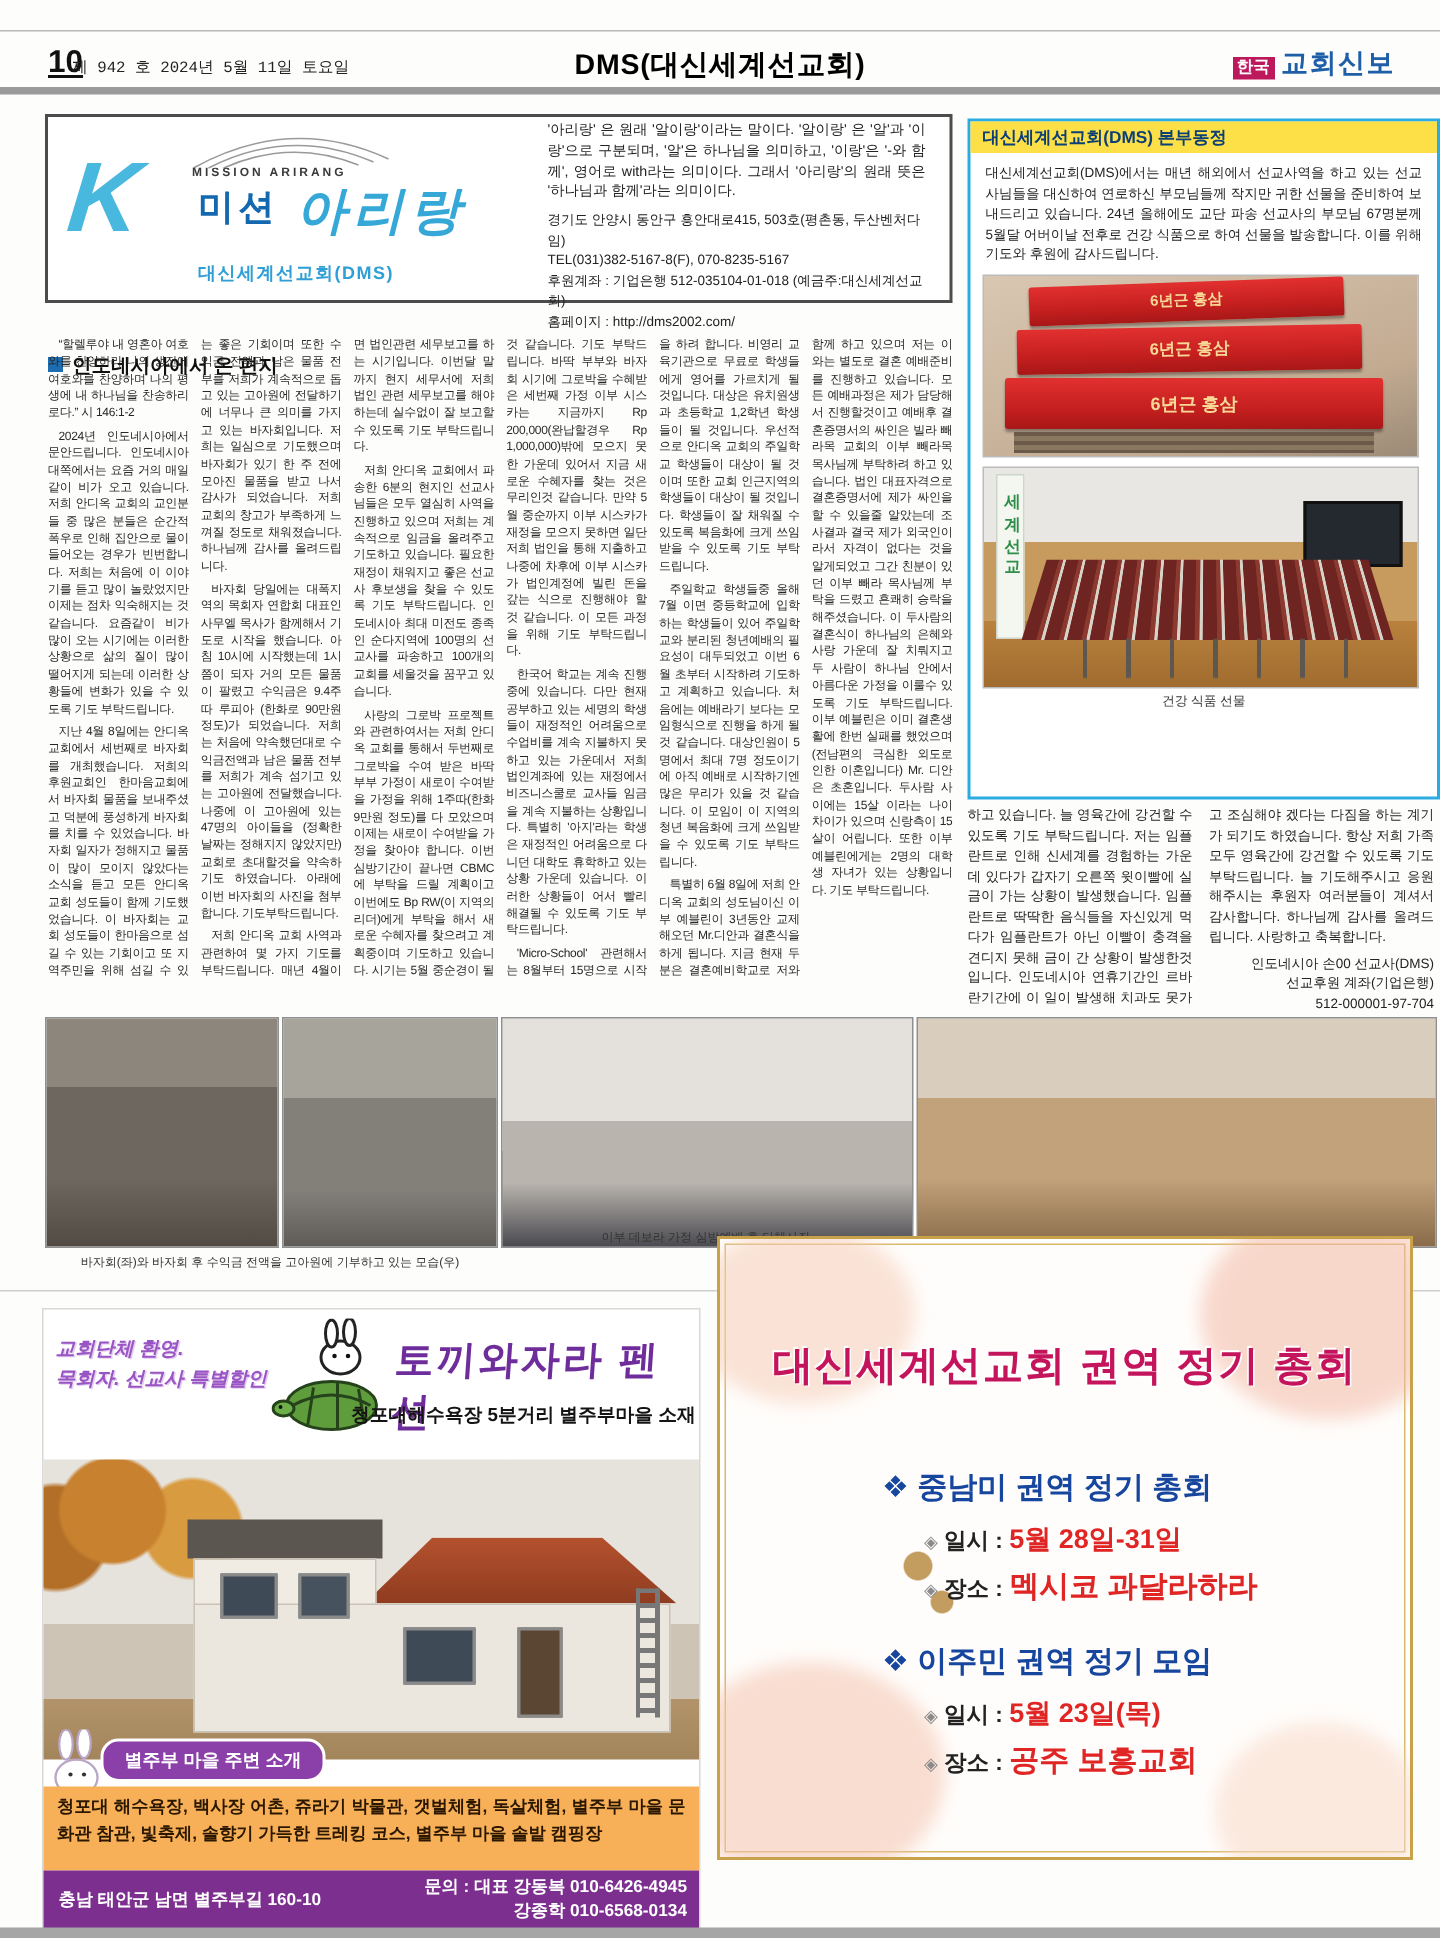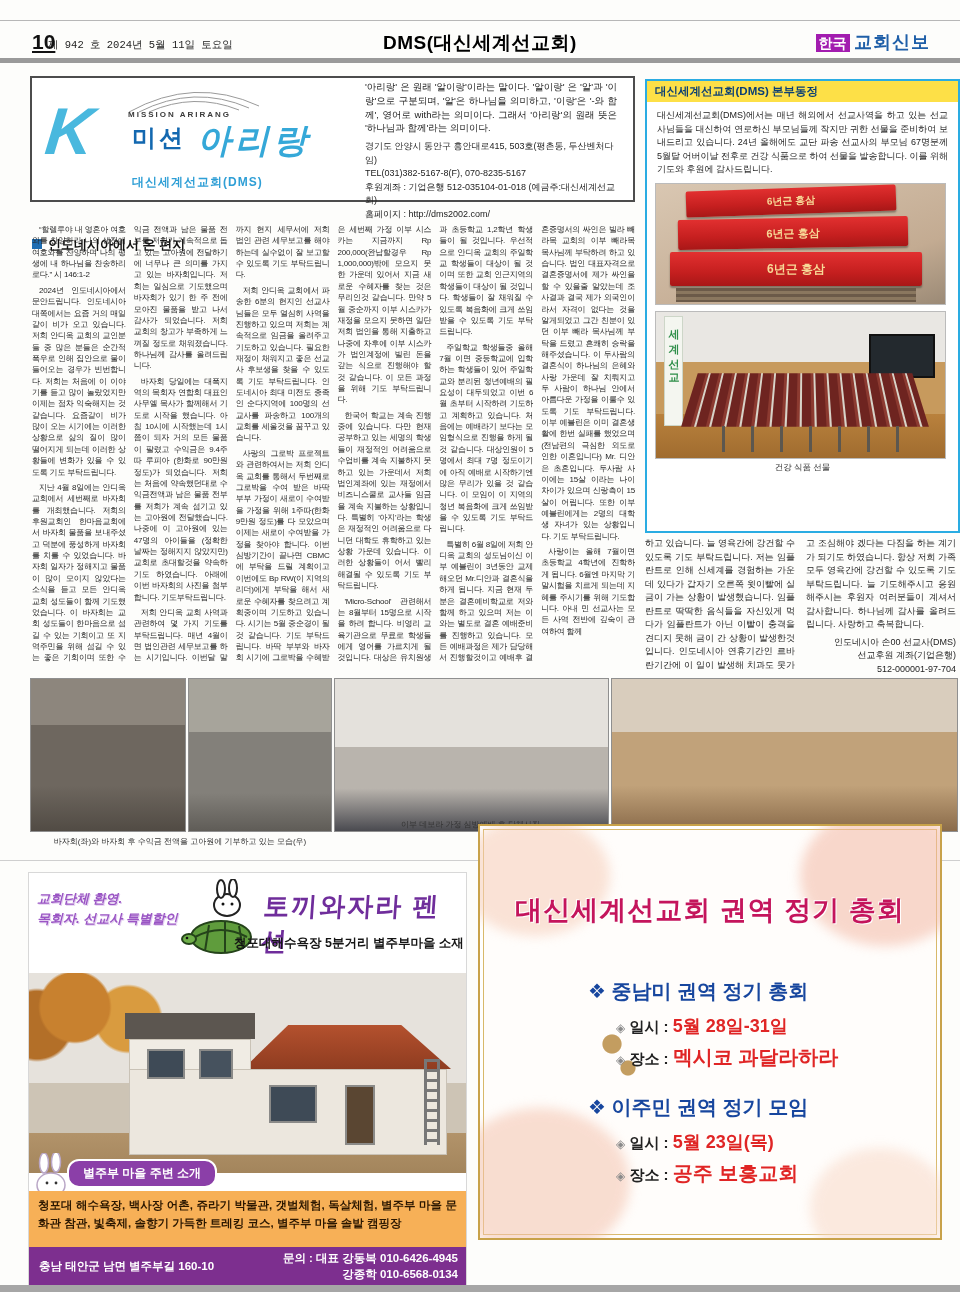--- a/index.html
+++ b/index.html
@@ -4,21 +4,21 @@
 <style>
   html,body{margin:0;padding:0;}
   body{width:960px;height:1292px;position:relative;background:#fdfdfb;
        font-family:"Liberation Sans","DejaVu Sans",sans-serif;color:#222;overflow:hidden;}
   .abs{position:absolute;}
   .rule{background:#9a9a9a;}
   
   .pgnum{font-size:21px;font-weight:bold;color:#111;text-decoration:underline;}
   .issue{font-size:10.5px;color:#222;}
   .ctitle{font-size:19px;font-weight:bold;color:#000;letter-spacing:.5px;}
-  .brandtag{background:#a21caf;color:#fff;font-size:14px;font-weight:bold;padding:2px 3px;display:inline-block;line-height:1;}
+  .brandtag{background:#be185d;color:#fff;font-size:11px;font-weight:bold;padding:2px 3px;display:inline-block;line-height:1;}
   .brandname{color:#1f5fa8;font-size:18px;font-weight:bold;letter-spacing:1px;}
   
   .mastbox{border:2px solid #4c4c4c;background:#fff;}
   .k-letter{font-size:66px;font-weight:bold;font-style:italic;color:#49b8de;line-height:1;transform:skewX(-6deg);}
   .mission-en{font-size:8px;letter-spacing:2px;color:#3a3a3a;font-weight:bold;}
   .misen{font-size:24px;font-weight:bold;color:#1368b0;letter-spacing:3px;}
   .arirang{font-size:34px;font-weight:bold;font-style:italic;color:#35a8d8;letter-spacing:4px;}
   .mast-org{font-size:12px;font-weight:bold;color:#2f9fd6;letter-spacing:1px;}
   .mast-intro{font-size:9.5px;line-height:1.45;text-align:justify;color:#222;}
   .mast-contact div{font-size:9px;line-height:1.5;color:#222;}
@@ -112,21 +112,20 @@
     <p>2024년 인도네시아에서 문안드립니다. 인도네시아 대쪽에서는 요즘 거의 매일같이 비가 오고 있습니다. 저희 안디옥 교회의 교인분들 중 많은 분들은 순간적 폭우로 인해 집안으로 물이 들어오는 경우가 빈번합니다. 저희는 처음에 이 이야기를 듣고 많이 놀랐었지만 이제는 점차 익숙해지는 것 같습니다. 요즘같이 비가 많이 오는 시기에는 이러한 상황으로 삶의 질이 많이 떨어지게 되는데 이러한 상황들에 변화가 있을 수 있도록 기도 부탁드립니다.</p>
     <p>지난 4월 8일에는 안디옥 교회에서 세번째로 바자회를 개최했습니다. 저희의 후원교회인 한마음교회에서 바자회 물품을 보내주셨고 덕분에 풍성하게 바자회를 치를 수 있었습니다. 바자회 일자가 정해지고 물품이 많이 모이지 않았다는 소식을 듣고 모든 안디옥 교회 성도들이 함께 기도했었습니다. 이 바자회는 교회 성도들이 한마음으로 섬길 수 있는 기회이고 또 지역주민을 위해 섬길 수 있는 좋은 기회이며 또한 수익금 전액과 남은 물품 전부를 저희가 계속적으로 돕고 있는 고아원에 전달하기에 너무나 큰 의미를 가지고 있는 바자회입니다. 저희는 일심으로 기도했으며 바자회가 있기 한 주 전에 모아진 물품을 받고 나서 감사가 되었습니다. 저희 교회의 창고가 부족하게 느껴질 정도로 채워졌습니다. 하나님께 감사를 올려드립니다.</p>
     <p>바자회 당일에는 대폭지역의 목회자 연합회 대표인 사무엘 목사가 함께해서 기도로 시작을 했습니다. 아침 10시에 시작했는데 1시쯤이 되자 거의 모든 물품이 팔렸고 수익금은 9.4주따 루피아 (한화로 90만원정도)가 되었습니다. 저희는 처음에 약속했던대로 수익금전액과 남은 물품 전부를 저희가 계속 섬기고 있는 고아원에 전달했습니다. 나중에 이 고아원에 있는 47명의 아이들을 (정확한 날짜는 정해지지 않았지만) 교회로 초대할것을 약속하기도 하였습니다. 아래에 이번 바자회의 사진을 첨부합니다. 기도부탁드립니다.</p>
     <p>저희 안디옥 교회 사역과 관련하여 몇 가지 기도를 부탁드립니다. 매년 4월이면 법인관련 세무보고를 하는 시기입니다. 이번달 말까지 현지 세무서에 저희 법인 관련 세무보고를 해야하는데 실수없이 잘 보고할수 있도록 기도 부탁드립니다.</p>
     <p>저희 안디옥 교회에서 파송한 6분의 현지인 선교사님들은 모두 열심히 사역을 진행하고 있으며 저희는 계속적으로 임금을 올려주고 기도하고 있습니다. 필요한 재정이 채워지고 좋은 선교사 후보생을 찾을 수 있도록 기도 부탁드립니다. 인도네시아 최대 미전도 종족인 순다지역에 100명의 선교사를 파송하고 100개의 교회를 세울것을 꿈꾸고 있습니다.</p>
     <p>사랑의 그로박 프로젝트와 관련하여서는 저희 안디옥 교회를 통해서 두번째로 그로박을 수여 받은 바딱 부부 가정이 새로이 수여받을 가정을 위해 1주따(한화 9만원 정도)를 다 모았으며 이제는 새로이 수여받을 가정을 찾아야 합니다. 이번 심방기간이 끝나면 CBMC에 부탁을 드릴 계획이고 이번에도 Bp RW(이 지역의 리더)에게 부탁을 해서 새로운 수혜자를 찾으려고 계획중이며 기도하고 있습니다. 시기는 5월 중순경이 될 것 같습니다. 기도 부탁드립니다. 바딱 부부와 바자회 시기에 그로박을 수혜받은 세번째 가정 이부 시스카는 지금까지 Rp 200,000(완납할경우 Rp 1,000,000)밖에 모으지 못한 가운데 있어서 지금 새로운 수혜자를 찾는 것은 무리인것 같습니다. 만약 5월 중순까지 이부 시스카가 재정을 모으지 못하면 일단 저희 법인을 통해 지출하고 나중에 차후에 이부 시스카가 법인계정에 빌린 돈을 갚는 식으로 진행해야 할 것 같습니다. 이 모든 과정을 위해 기도 부탁드립니다.</p>
     <p>한국어 학교는 계속 진행중에 있습니다. 다만 현재 공부하고 있는 세명의 학생들이 재정적인 어려움으로 수업비를 계속 지불하지 못하고 있는 가운데서 저희 법인계좌에 있는 재정에서 비즈니스쿨로 교사들 임금을 계속 지불하는 상황입니다. 특별히 '아지'라는 학생은 재정적인 어려움으로 다니던 대학도 휴학하고 있는 상황 가운데 있습니다. 이러한 상황들이 어서 빨리 해결될 수 있도록 기도 부탁드립니다.</p>
     <p>'Micro-School' 관련해서는 8월부터 15명으로 시작을 하려 합니다. 비영리 교육기관으로 무료로 학생들에게 영어를 가르치게 될 것입니다. 대상은 유치원생과 초등학교 1,2학년 학생들이 될 것입니다. 우선적으로 안디옥 교회의 주일학교 학생들이 대상이 될 것이며 또한 교회 인근지역의 학생들이 대상이 될 것입니다. 학생들이 잘 채워질 수 있도록 복음화에 크게 쓰임받을 수 있도록 기도 부탁드립니다.</p>
     <p>주일학교 학생들중 올해 7월 이면 중등학교에 입학하는 학생들이 있어 주일학교와 분리된 청년예배의 필요성이 대두되었고 이번 6월 초부터 시작하려 기도하고 계획하고 있습니다. 처음에는 예배라기 보다는 모임형식으로 진행을 하게 될 것 같습니다. 대상인원이 5명에서 최대 7명 정도이기에 아직 예배로 시작하기엔 많은 무리가 있을 것 같습니다. 이 모임이 이 지역의 청년 복음화에 크게 쓰임받을 수 있도록 기도 부탁드립니다.</p>
     <p>특별히 6월 8일에 저희 안디옥 교회의 성도님이신 이부 예블린이 3년동안 교제해오던 Mr.디안과 결혼식을 하게 됩니다. 지금 현재 두분은 결혼예비학교로 저와 함께 하고 있으며 저는 이와는 별도로 결혼 예배준비를 진행하고 있습니다. 모든 예배과정은 제가 담당해서 진행할것이고 예배후 결혼증명서의 싸인은 빌라 빼라목 교회의 이부 빼라목 목사님께 부탁하려 하고 있습니다. 법인 대표자격으로 결혼증명서에 제가 싸인을 할 수 있을줄 알았는데 조사결과 결국 제가 외국인이라서 자격이 없다는 것을 알게되었고 그간 친분이 있던 이부 빼라 목사님께 부탁을 드렸고 흔쾌히 승락을 해주셨습니다. 이 두사람의 결혼식이 하나님의 은혜와 사랑 가운데 잘 치뤄지고 두 사람이 하나님 안에서 아름다운 가정을 이룰수 있도록 기도 부탁드립니다. 이부 예블린은 이미 결혼생활에 한번 실패를 했었으며(전남편의 극심한 외도로 인한 이혼입니다) Mr. 디안은 초혼입니다. 두사람 사이에는 15살 이라는 나이 차이가 있으며 신랑측이 15살이 어립니다. 또한 이부 예블린에게는 2명의 대학생 자녀가 있는 상황입니다. 기도 부탁드립니다.</p>
-    <p>사랑이는 올해 7월이면 초등학교 4학년에 진학하게 됩니다. 6월엔 마지막 기말시험을 치르게 되는데 지혜를 주시기를 위해 기도합니다. 아내 민 선교사는 모든 사역 전반에 깊숙이 관여하여 함께</p>
   </div>
 
 <div class="abs hqbox" style="left:645px;top:79px;width:311px;height:450px;">
   <div class="hqhead">대신세계선교회(DMS) 본부동정</div>
   <div class="hqbody">대신세계선교회(DMS)에서는 매년 해외에서 선교사역을 하고 있는 선교사님들을 대신하여 연로하신 부모님들께 작지만 귀한 선물을 준비하여 보내드리고 있습니다. 24년 올해에도 교단 파송 선교사의 부모님 67명분께 5월달 어버이날 전후로 건강 식품으로 하여 선물을 발송합니다. 이를 위해 기도와 후원에 감사드립니다.</div>
   <div class="hqphoto" style="margin:2px 12px 0 8px;height:120px;position:relative;overflow:hidden;background:linear-gradient(160deg,#d9c7b2,#c3ab92 70%,#9b8a76);">
     <div class="giftbox" style="position:absolute;left:30px;top:4px;width:210px;height:26px;font-size:10px;line-height:26px;transform:rotate(-2deg);"><span>6년근 홍삼</span></div>
     <div class="giftbox" style="position:absolute;left:22px;top:34px;width:230px;height:30px;font-size:11px;line-height:30px;transform:rotate(-1deg);"><span>6년근 홍삼</span></div>
     <div class="giftbox" style="position:absolute;left:14px;top:68px;width:252px;height:34px;font-size:12px;line-height:34px;"><span>6년근 홍삼</span></div>
     <div style="position:absolute;left:20px;top:104px;width:240px;height:14px;background:repeating-linear-gradient(180deg,#6b5a49 0 3px,#8a775f 3px 6px);"></div>

